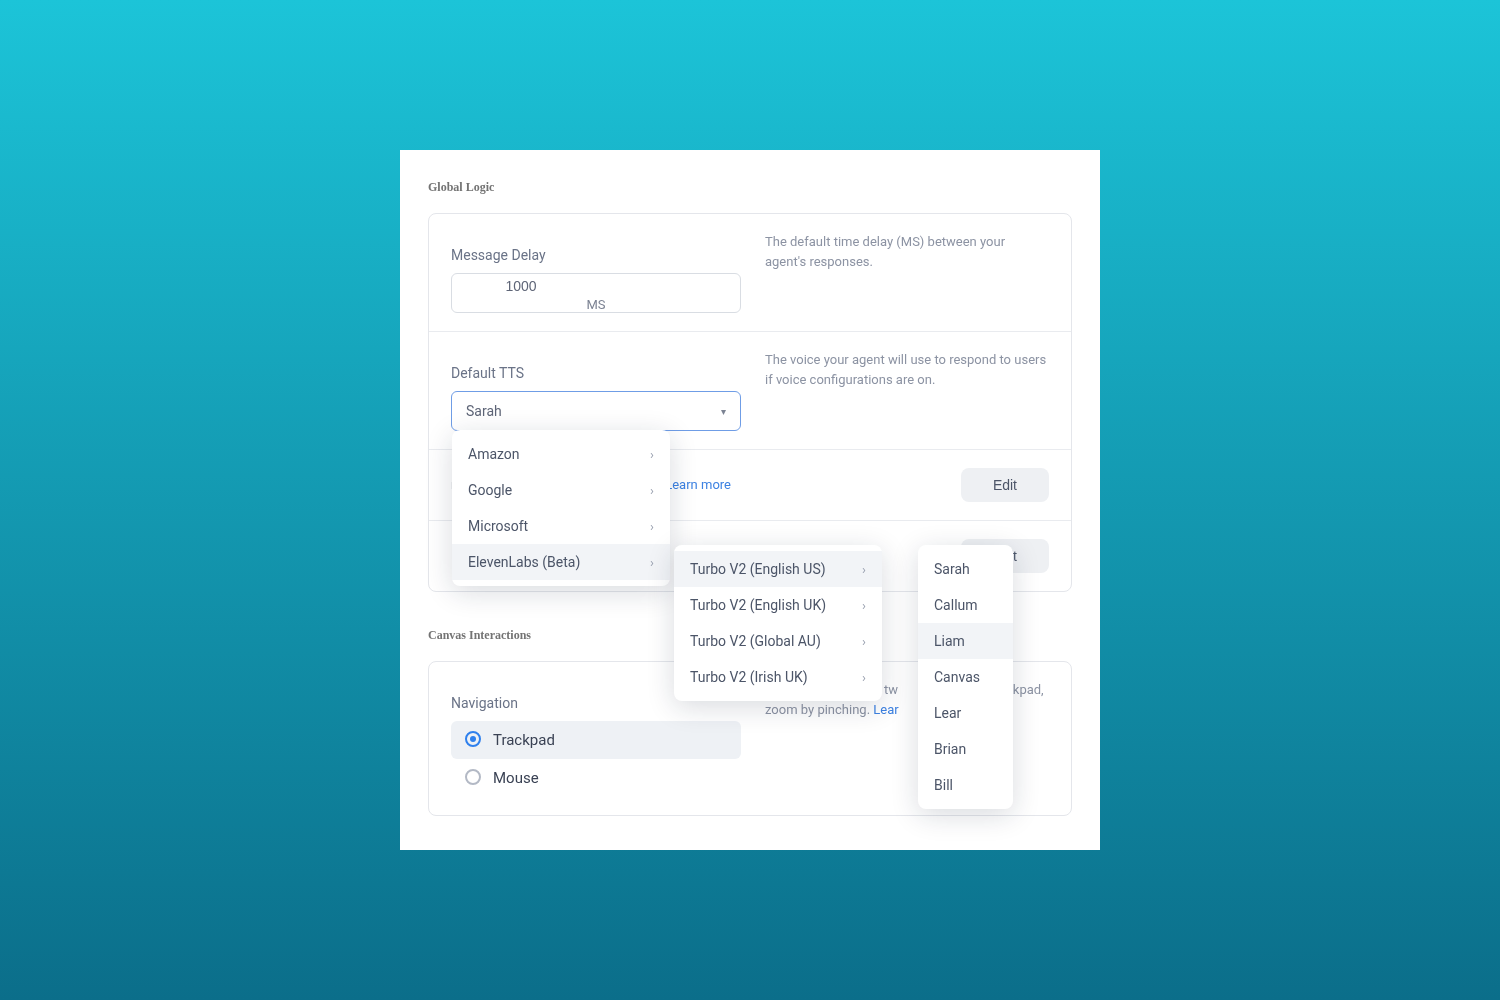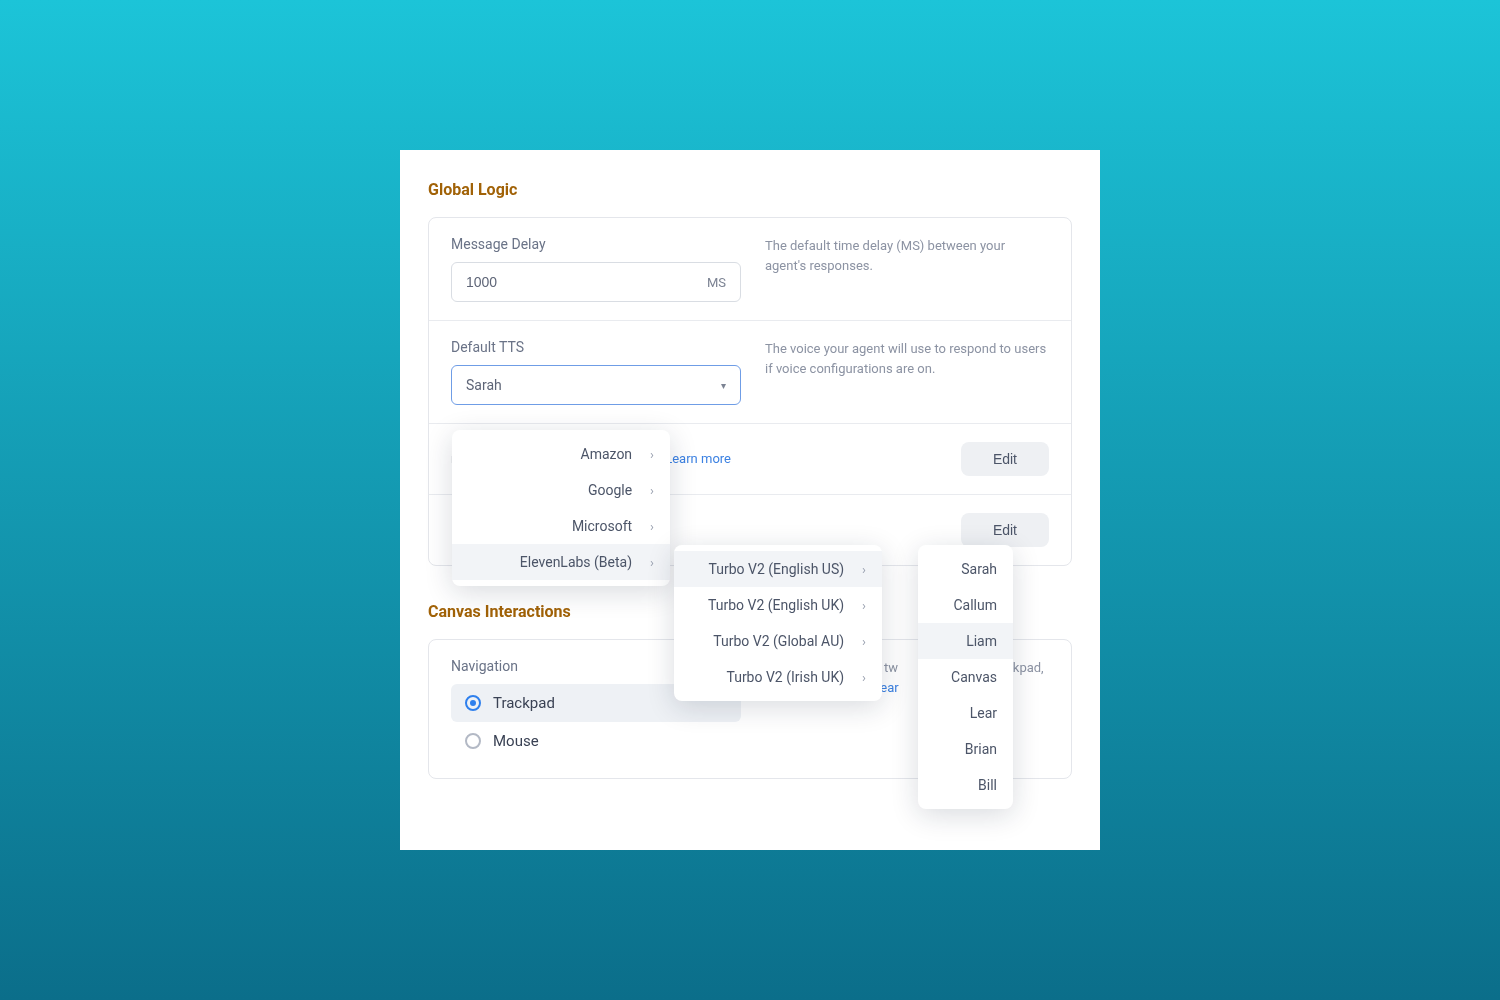--- a/index.html
+++ b/index.html
@@ -13,39 +13,40 @@
   }
   .panel {
     width: 700px;
     height: 700px;
     background: #fff;
     padding: 30px 28px 0 28px;
     position: relative;
     overflow: hidden;
   }
   .section-title {
-    font-size: 16px;
+    font-size: 12px;
     font-weight: 700;
-    color: #a16207;
+    color: #737373;
     margin-bottom: 18px;
+    font-family: Liberation Serif, serif;
   }
   .card {
     border: 1px solid #e4e6eb;
     border-radius: 8px;
     overflow: hidden;
   }
   .cell {
     display: flex;
     padding: 18px 22px;
     border-bottom: 1px solid #e9ebef;
     align-items: flex-start;
     gap: 24px;
   }
   .cell:last-child { border-bottom: none; }
-  .left-col { flex: 0 0 290px; min-width: 0; }
+  .left-col { flex: 0 0 290px; min-width: 0; margin-top: 15px; }
   .right-col { flex: 1; }
   .field-label {
     font-size: 14px;
     color: #6a7387;
     margin-bottom: 10px;
   }
   .desc {
     font-size: 13px;
     color: #8c93a3;
     line-height: 1.5;
@@ -54,20 +55,21 @@
 
   
   .input-wrap {
     display: flex;
     align-items: center;
     border: 1px solid #d9dde3;
     border-radius: 6px;
     height: 40px;
     padding: 0 14px;
     background: #fff;
+    flex-direction: column;
   }
   .input-wrap input {
     border: none; outline: none; flex: 1;
     font-size: 14px; color: #5e6577;
   }
   .unit { font-size: 13px; color: #7c8393; }
 
   
   .select {
     display: flex;
@@ -108,34 +110,33 @@
     position: absolute;
     background: #fff;
     border-radius: 8px;
     box-shadow: 0 6px 28px rgba(20,30,55,0.16);
     padding: 6px 0;
     z-index: 5;
   }
   .menu-item {
     display: flex;
     align-items: center;
-    justify-content: flex-end;
+    justify-content: space-between;
     padding: 10px 16px;
     font-size: 14px;
     color: #4c5568;
     cursor: pointer;
     white-space: nowrap;
   }
   .menu-item:hover, .menu-item.hov { background: #f2f4f7; }
   .chev { font-size: 13px; color: #9aa1b0; margin-left: 18px; }
 
   
   .radio-row {
     display: flex;
-    align-items: center;
     gap: 12px;
     padding: 10px 14px;
     border-radius: 6px;
     font-size: 15px;
     color: #3a4254;
     cursor: pointer;
   }
   .radio-row.sel { background: #eef1f5; }
   .radio {
     width: 16px; height: 16px;

